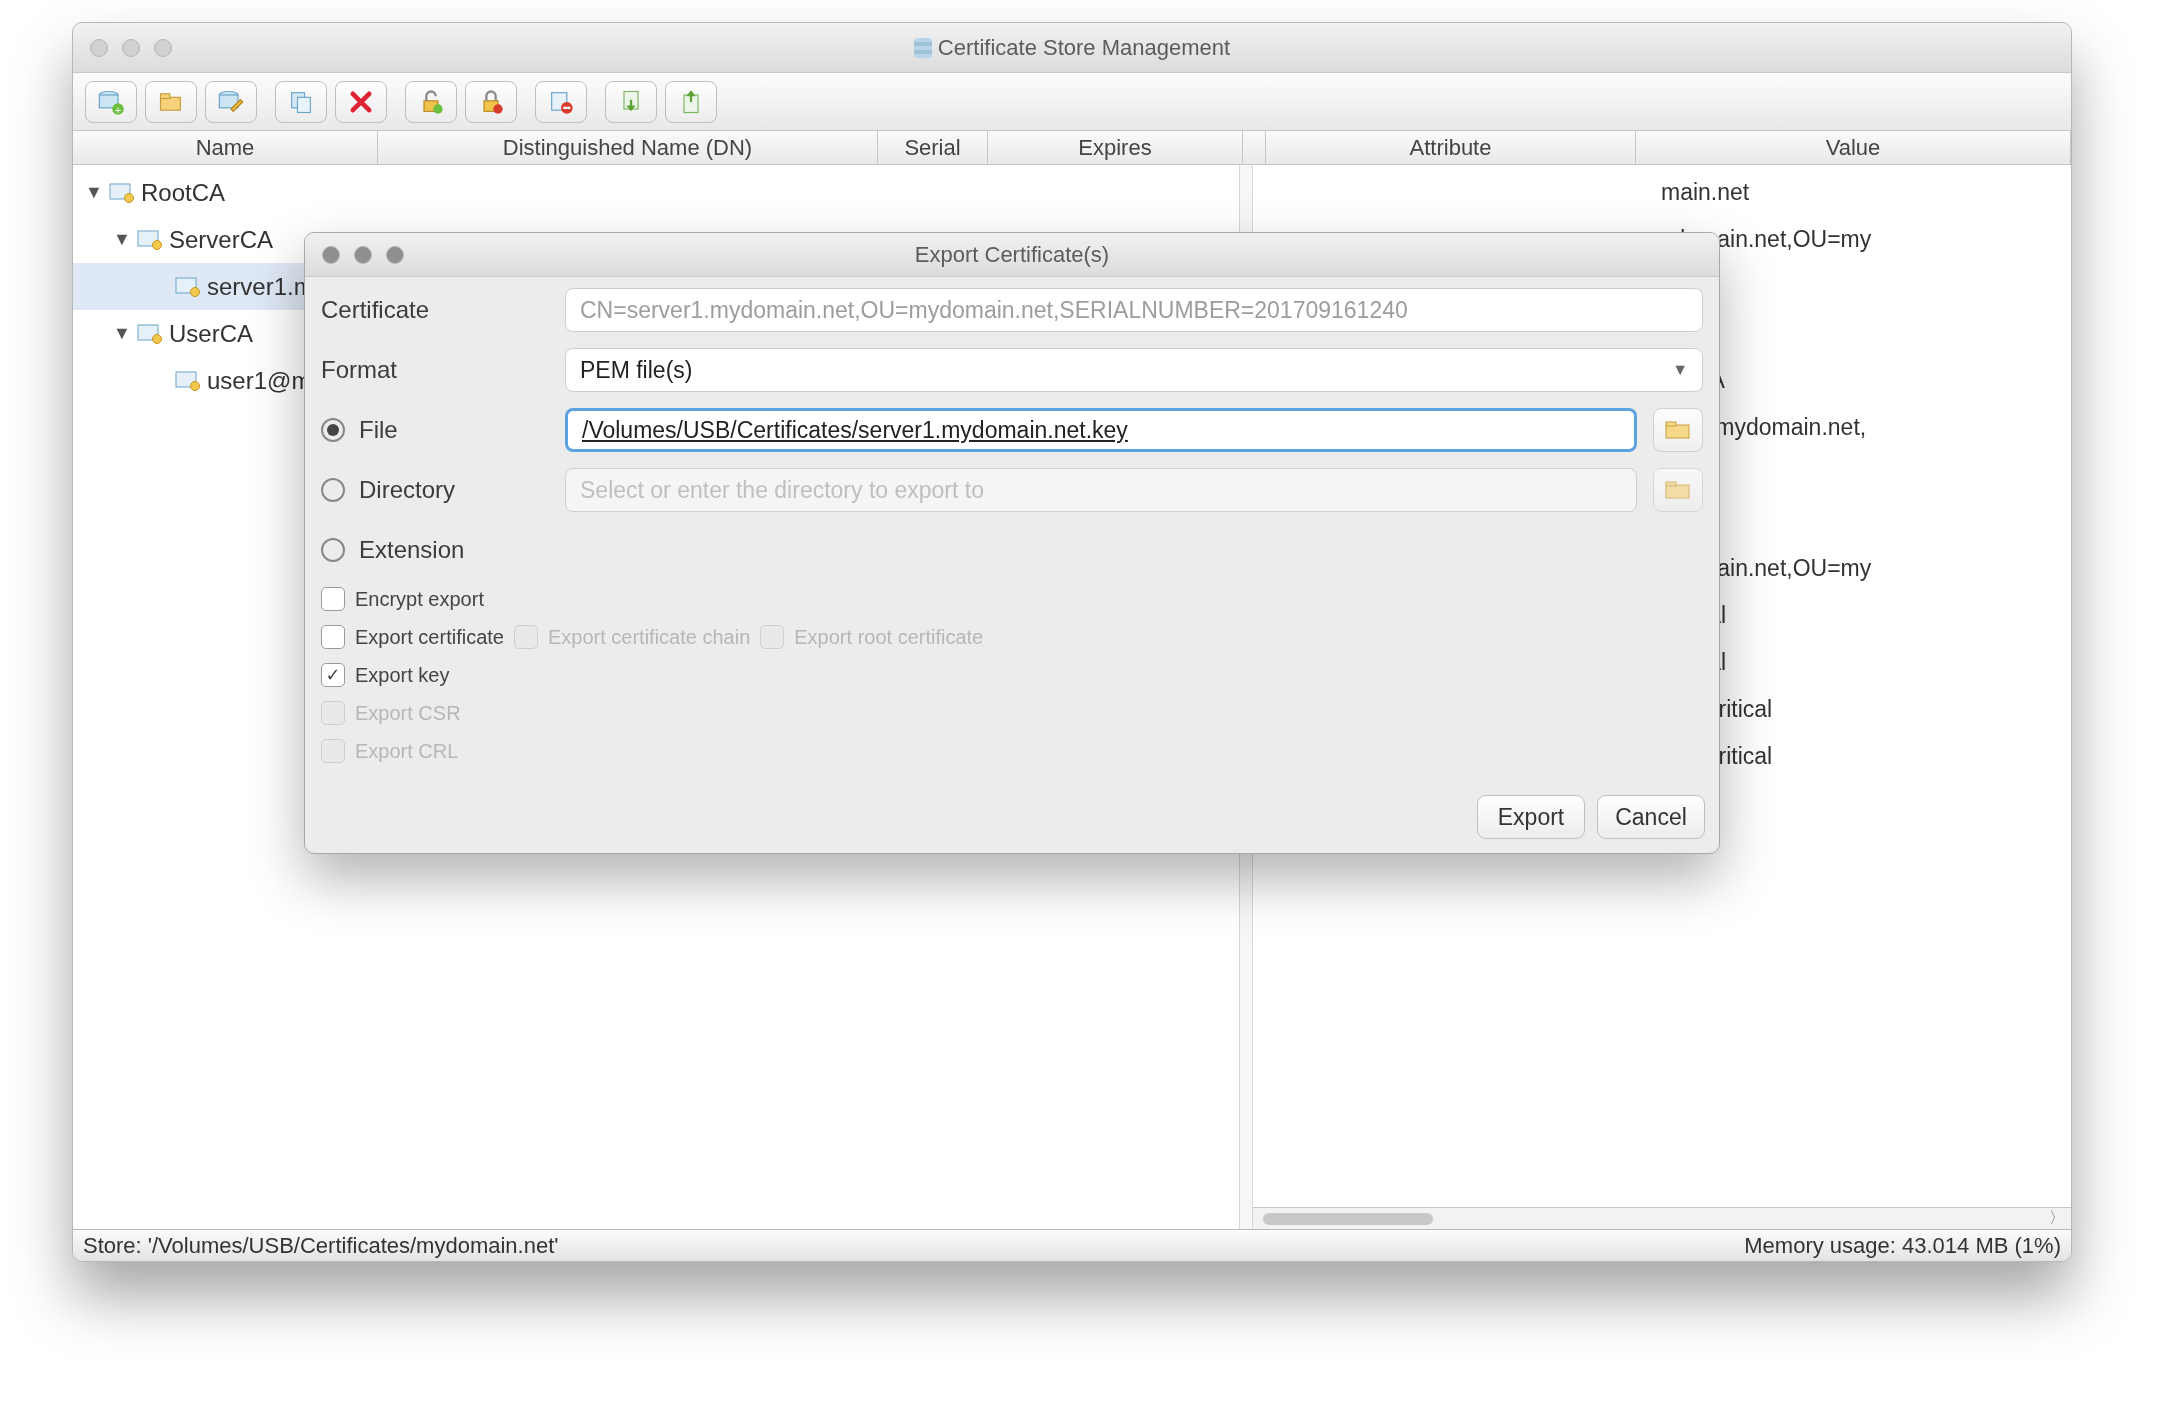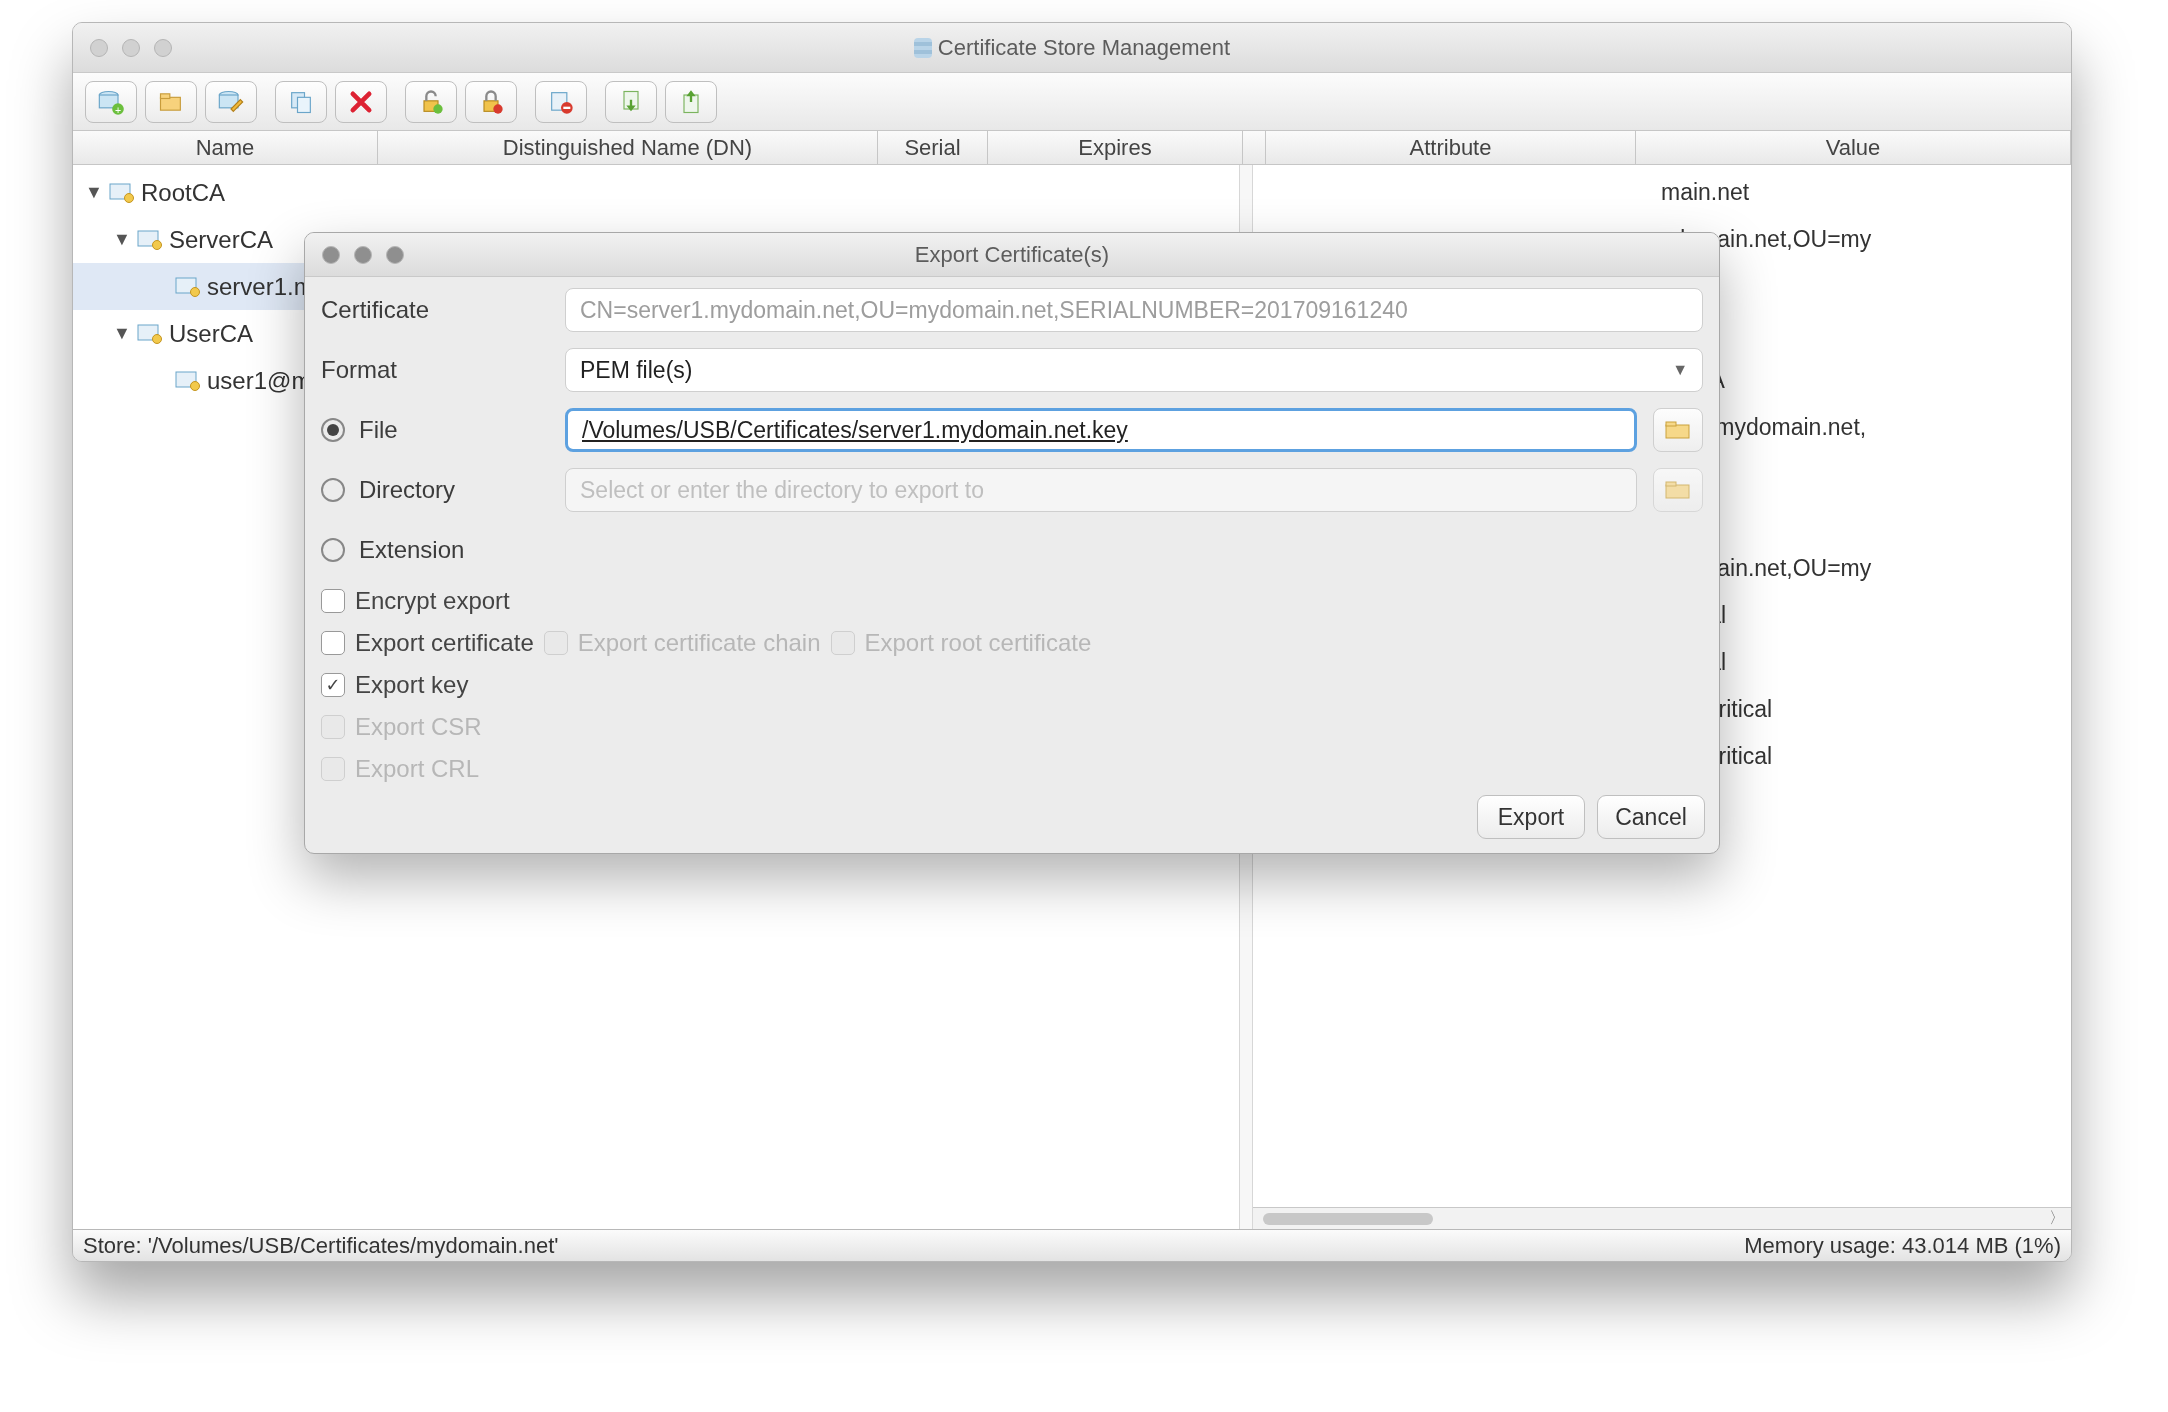--- a/index.html
+++ b/index.html
@@ -48,21 +48,21 @@
   .ftext { flex:1; height:44px; border:1px solid #cfcfcf; border-radius:8px; background:#fff; padding:12px 14px; font-size:23px; color:#9d9d9d; display:flex; align-items:center; }
   .ftext.val { color:#222; }
   .ftext.focus { border:3px solid #5da1e0; color:#222;text-decoration:underline; }
   .ftext.dis { background:#f5f5f5; color:#bfbfbf; }
   .radio { width:24px; height:24px; border:2px solid #888; border-radius:50%; display:flex; align-items:center; justify-content:center; margin-right:4px; }
   .radio.on::after { content:""; width:12px; height:12px; background:#444; border-radius:50%; }
   .check { width:24px; height:24px; border:1.5px solid #999; border-radius:5px; background:#fff; display:flex; align-items:center; justify-content:center; font-size:18px; color:#444; }
   .check.on::after { content:"✓"; }
   .check.dis { background:#e9e9e9; border-color:#cfcfcf; }
   .checks-row { display:flex; gap:10px; align-items:center; }
-  .checks-row .lab { font-size:24px; }
+  .checks-row .lab { font-size:20px; }
   .checks-row .lab.dis { color:#b7b7b7; }
   .browse { width:50px; height:44px; border:1px solid #cfcfcf; border-radius:8px; background:linear-gradient(#fdfdfd,#eee); display:flex; align-items:center; justify-content:center; }
   .fold { width:26px; height:20px; }
   .dd { position:relative; }
   .dd .chev { position:absolute; right:14px; top:50%; transform:translateY(-50%); color:#666; font-size:16px; }
   .dlg-buttons { display:flex; justify-content:flex-end; gap:12px; padding:0 14px 14px 0; }
   .dbtn { min-width:108px; height:44px; border:1px solid #bfbfbf; border-radius:9px; background:linear-gradient(#fff,#ececec); font-size:23px; color:#333; display:flex; align-items:center; justify-content:center; }
 </style>
 </head>
 <body>

